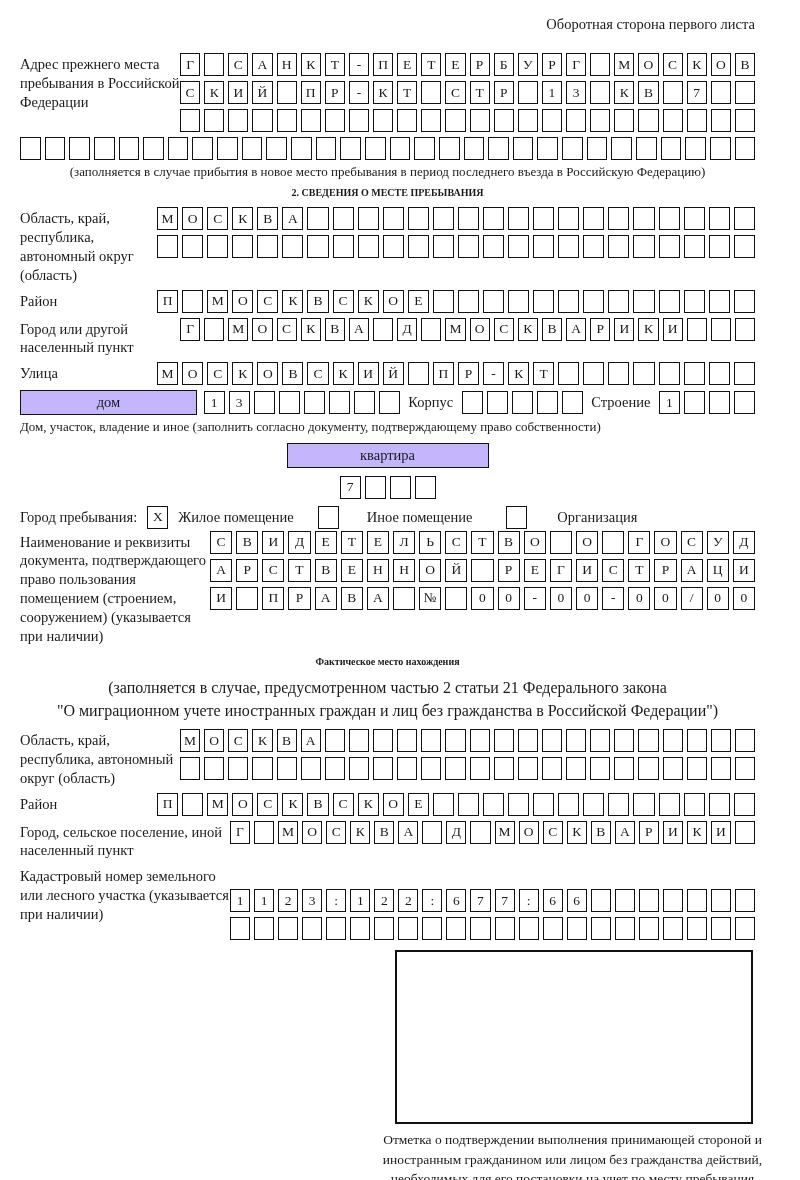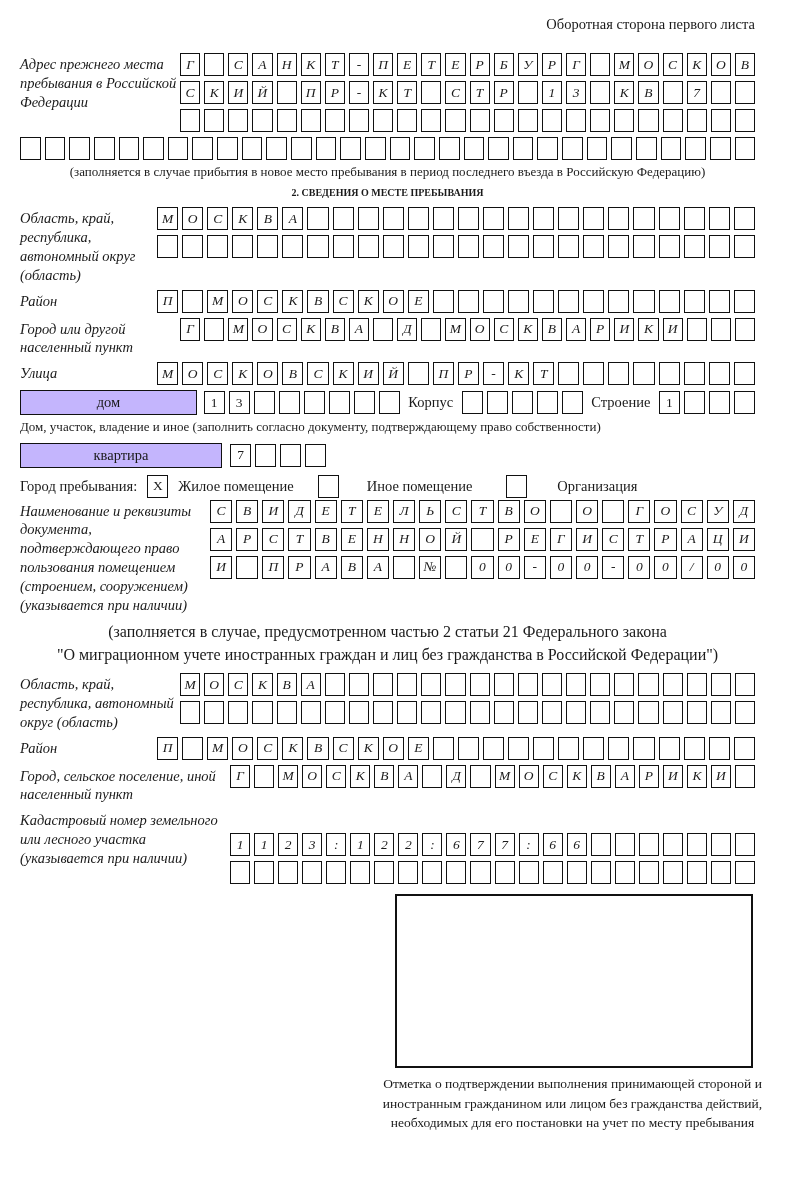--- a/index.html
+++ b/index.html
@@ -1,38 +1,38 @@
 <!DOCTYPE html>
 <html><head>
 <meta charset="utf-8">
 <style>
   html,body{margin:0;padding:0;background:#ffffff;}
   body{width:800px;height:1180px;overflow:hidden;
        font-family:"Liberation Serif","DejaVu Serif",serif;color:#1a1a1a;}
   .page{width:735px;margin:0 auto 0 20px;padding-top:16px;}
   .back-note{text-align:right;font-size:14.5px;}
-  .row{display:flex;align-items:flex-start;margin-bottom:5px;font-style:italic;}
+  .row{display:flex;align-items:flex-start;margin-bottom:5px;}
   .grouprows{display:flex;flex-direction:column;gap:5px;}
   .lbl{font-size:14.5px;line-height:1.3;padding-top:2px;flex:none;}
   .w-lbl-160{width:160px;} .w-lbl-137{width:137px;} .w-lbl-190{width:190px;} .w-lbl-210{width:210px;}
   .cells{display:flex;gap:4px;flex:none;}
   .cell{flex:1 1 0;min-width:0;height:21px;border:1.5px solid #111;background:#fff;
         display:flex;align-items:center;justify-content:center;
         font-size:13.5px;line-height:1;}
   .c575{width:575px;} .c598{width:598px;} .c545{width:545px;} .c735{width:735px;}
   .c525{width:525px;} .c196{width:196px;} .c121{width:121px;} .c96{width:96px;}
   .indent23{margin-left:23px;}
   .caption{font-size:13px;line-height:1.25;margin:1px 0 7px 0;}
   .caption.center{text-align:center;}
   .sec-title{text-align:center;font-weight:bold;font-size:10px;margin:5px 0 9px 0;}
   .widebox{border:1.5px solid #111;height:23px;display:flex;align-items:center;
            justify-content:center;font-size:14.5px;flex:none;background:#c4b5fd;}
   .dom-row{display:flex;align-items:center;justify-content:space-between;margin-bottom:4px;width:735px;}
   .inline-lbl{font-size:14.5px;flex:none;padding:0 2px;}
-  .kv-row{display:flex;align-items:center;gap:8px;margin-bottom:4px;}
+  .kv-row{display:flex;align-items:center;gap:8px;margin-bottom:4px;flex-direction:column;}
   .chk-row{display:flex;align-items:center;margin:7px 0 2px 0;}
   .chkbox{width:19px;height:21px;border:1.5px solid #111;display:flex;align-items:center;
           justify-content:center;font-size:13.5px;flex:none;background:#fff;}
   .chk-note{font-size:13px;margin:2px 0 8px 212px;}
   .fact-note{text-align:center;font-size:16px;line-height:1.45;}
   .stamp-wrap{margin-top:10px;margin-left:350px;width:405px;}
   .stamp-box{width:354px;height:170px;border:2px solid #111;background:#fff;margin-left:25px;}
   .stamp-caption{margin-top:6px;text-align:center;font-size:13.5px;line-height:1.45;} .mt10{margin-top:10px;}
 </style>
 </head>
@@ -427,20 +427,21 @@
           <span class="cell">-</span>
           <span class="cell">0</span>
           <span class="cell">0</span>
           <span class="cell">/</span>
           <span class="cell">0</span>
           <span class="cell">0</span>
         </div>
     </div>
   </div>
 
+  <div class="sec-title mt10">Фактическое место нахождения</div>
   <div class="fact-note">(заполняется в случае, предусмотренном частью 2 статьи 21 Федерального закона</div>
   <div class="fact-note" style="margin-bottom:7px;">"О миграционном учете иностранных граждан и лиц без гражданства в Российской Федерации")</div>
 
   <div class="row">
     <div class="lbl w-lbl-160">Область, край, республика, автономный округ (область)</div>
     <div class="grouprows">
       <div class="cells c575">
           <span class="cell">М</span>
           <span class="cell">О</span>
           <span class="cell">С</span>

